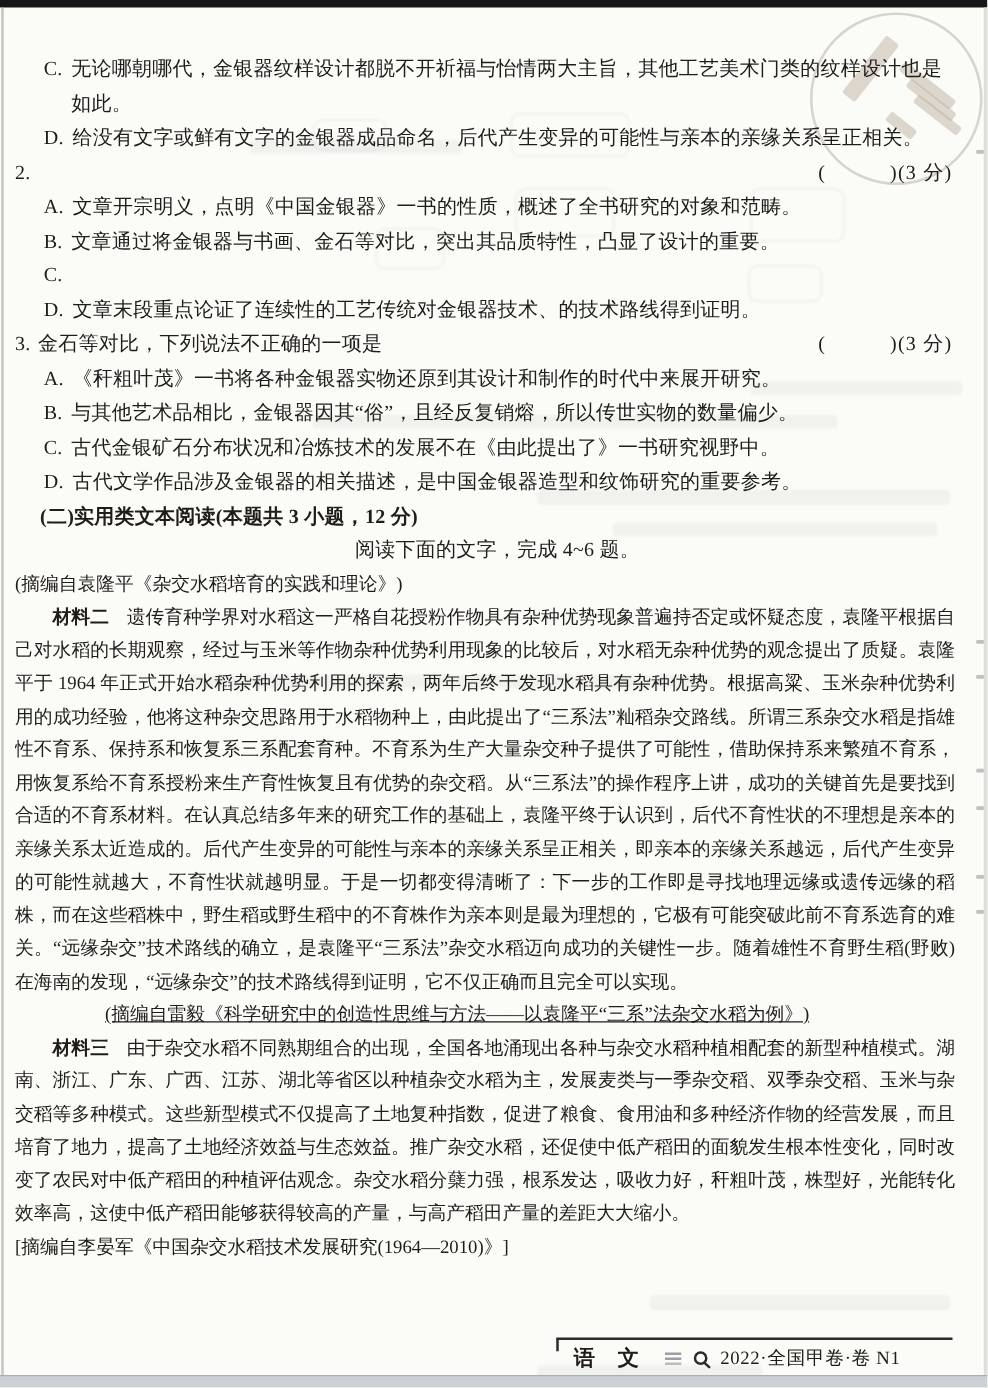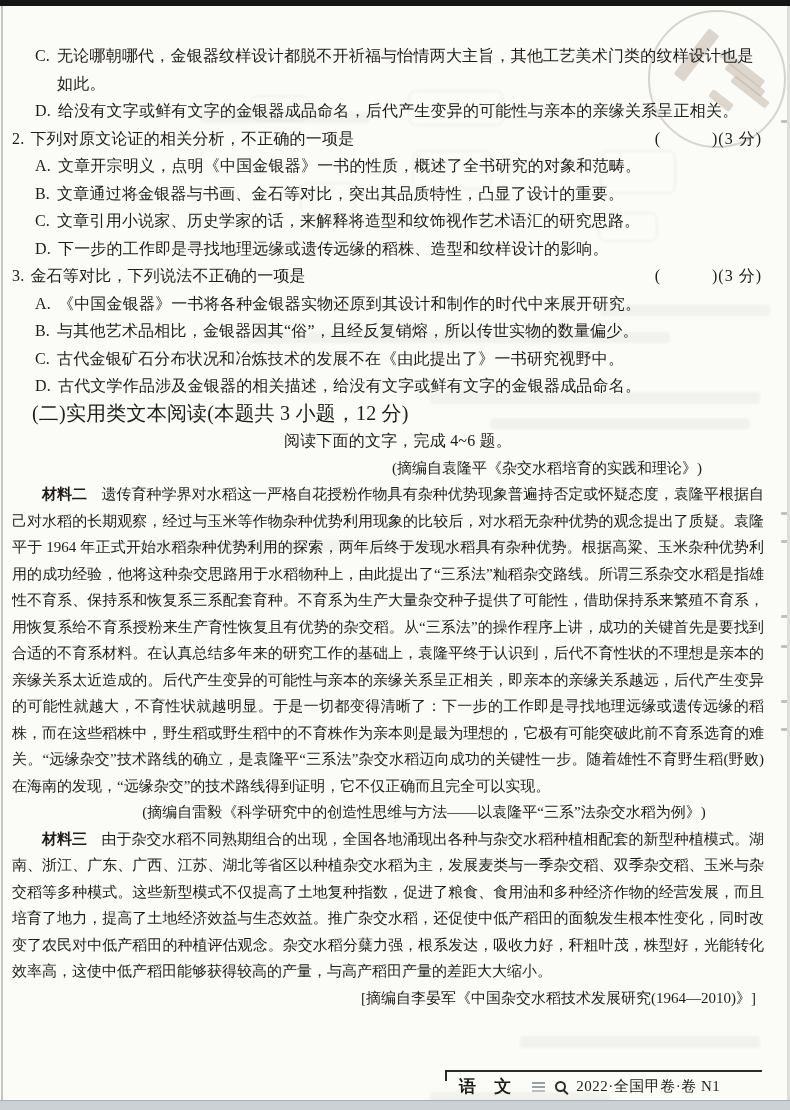--- a/index.html
+++ b/index.html
@@ -35,29 +35,29 @@
   .tick{position:absolute;width:7px;height:3px;background:#8f8f8f;opacity:.55;z-index:1;border-radius:1px;}
 
   .content{position:absolute;left:12px;top:42px;right:26px;bottom:30px;z-index:3;overflow:hidden;}
 
   .qa{font-size:16px;line-height:27.5px;letter-spacing:.2px;}
   .opt{display:flex;padding-left:23px;}
   .opt .ol{flex:none;margin-right:7px;}
   .qrow{display:flex;}
   .qrow .qn{flex:none;margin-right:6px;}
   .qrow .qm{margin-left:auto;flex:none;letter-spacing:1px;padding-right:2px;}
-  .sect{padding-left:20px;line-height:27.5px;font-size:20px;}
+  .sect{padding-left:20px;line-height:27.5px;font-size:16px;font-weight:bold;}
   .intro{padding-left:20px;line-height:27.5px;font-size:16px;text-align:center;}
 
   .mats{font-size:15px;line-height:26.5px;text-align:justify;}
   .mat{text-indent:2em;}
   .mlabel{font-weight:600;margin-right:.95em;}
-  .attr{text-align:right;}
+  .attr{text-align:left;}
   .attr-1{padding-right:62px;}
-  .attr-2{text-align:center;padding-left:72px;}
+  .attr-2{text-align:left;padding-left:72px;text-decoration:underline;}
   .attr-3{padding-right:8px;}
 
   
   .footer{position:absolute;left:445px;right:28px;top:1070px;height:28px;z-index:7;
     border-top:2px solid #2b2b2b;display:flex;align-items:center;padding-top:3px;background:transparent;}
   .footer::before{content:"";position:absolute;left:0;top:-1px;width:2px;height:10px;background:#2b2b2b;}
   .subject{font-weight:bold;font-size:17px;letter-spacing:7px;margin:0 10px 0 14px;white-space:nowrap;}
   .ic-lines{flex:none;width:13px;height:2px;background:#9aa0a4;box-shadow:0 -4px 0 #9aa0a4,0 4px 0 #b8bcbe;margin:0 10px 0 4px;}
   .ic-mag{flex:none;position:relative;width:11px;height:11px;border:2px solid #2b2b2b;border-radius:50%;margin-right:10px;}
   .ic-mag::after{content:"";position:absolute;right:-5px;bottom:-3px;width:7px;height:2px;background:#2b2b2b;transform:rotate(42deg);border-radius:1px;}
@@ -109,60 +109,58 @@
         <span class="ol">C.</span>
         <span>无论哪朝哪代，金银器纹样设计都脱不开祈福与怡情两大主旨，其他工艺美术门类的纹样设计也是如此。</span>
       </div>
       <div class="opt">
         <span class="ol">D.</span>
         <span>给没有文字或鲜有文字的金银器成品命名，后代产生变异的可能性与亲本的亲缘关系呈正相关。</span>
       </div>
 
       <div class="qrow">
         <span class="qn">2.</span>
-        <span>下列对原文论证的相关分析，不正确的一项是</span>
         <span class="qm">(　　　)(3 分)</span>
       </div>
       <div class="opt">
         <span class="ol">A.</span>
         <span>文章开宗明义，点明《中国金银器》一书的性质，概述了全书研究的对象和范畴。</span>
       </div>
       <div class="opt">
         <span class="ol">B.</span>
         <span>文章通过将金银器与书画、金石等对比，突出其品质特性，凸显了设计的重要。</span>
       </div>
       <div class="opt">
         <span class="ol">C.</span>
-        <span>文章引用小说家、历史学家的话，来解释将造型和纹饰视作艺术语汇的研究思路。</span>
       </div>
       <div class="opt">
         <span class="ol">D.</span>
-        <span>下一步的工作即是寻找地理远缘或遗传远缘的稻株、造型和纹样设计的影响。</span>
+        <span>文章末段重点论证了连续性的工艺传统对金银器技术、的技术路线得到证明。</span>
       </div>
 
       <div class="qrow">
         <span class="qn">3.</span>
         <span>金石等对比，下列说法不正确的一项是</span>
         <span class="qm">(　　　)(3 分)</span>
       </div>
       <div class="opt">
         <span class="ol">A.</span>
-        <span>《中国金银器》一书将各种金银器实物还原到其设计和制作的时代中来展开研究。</span>
+        <span>《秆粗叶茂》一书将各种金银器实物还原到其设计和制作的时代中来展开研究。</span>
       </div>
       <div class="opt">
         <span class="ol">B.</span>
         <span>与其他艺术品相比，金银器因其“俗”，且经反复销熔，所以传世实物的数量偏少。</span>
       </div>
       <div class="opt">
         <span class="ol">C.</span>
         <span>古代金银矿石分布状况和冶炼技术的发展不在《由此提出了》一书研究视野中。</span>
       </div>
       <div class="opt">
         <span class="ol">D.</span>
-        <span>古代文学作品涉及金银器的相关描述，给没有文字或鲜有文字的金银器成品命名。</span>
+        <span>古代文学作品涉及金银器的相关描述，是中国金银器造型和纹饰研究的重要参考。</span>
       </div>
 
       <div class="sect">(二)实用类文本阅读(本题共 3 小题，12 分)</div>
       <div class="intro">阅读下面的文字，完成 4~6 题。</div>
     </div>
 
     <div class="mats">
       <div class="attr attr-1">(摘编自袁隆平《杂交水稻培育的实践和理论》)</div>
 
       <p class="mat">

